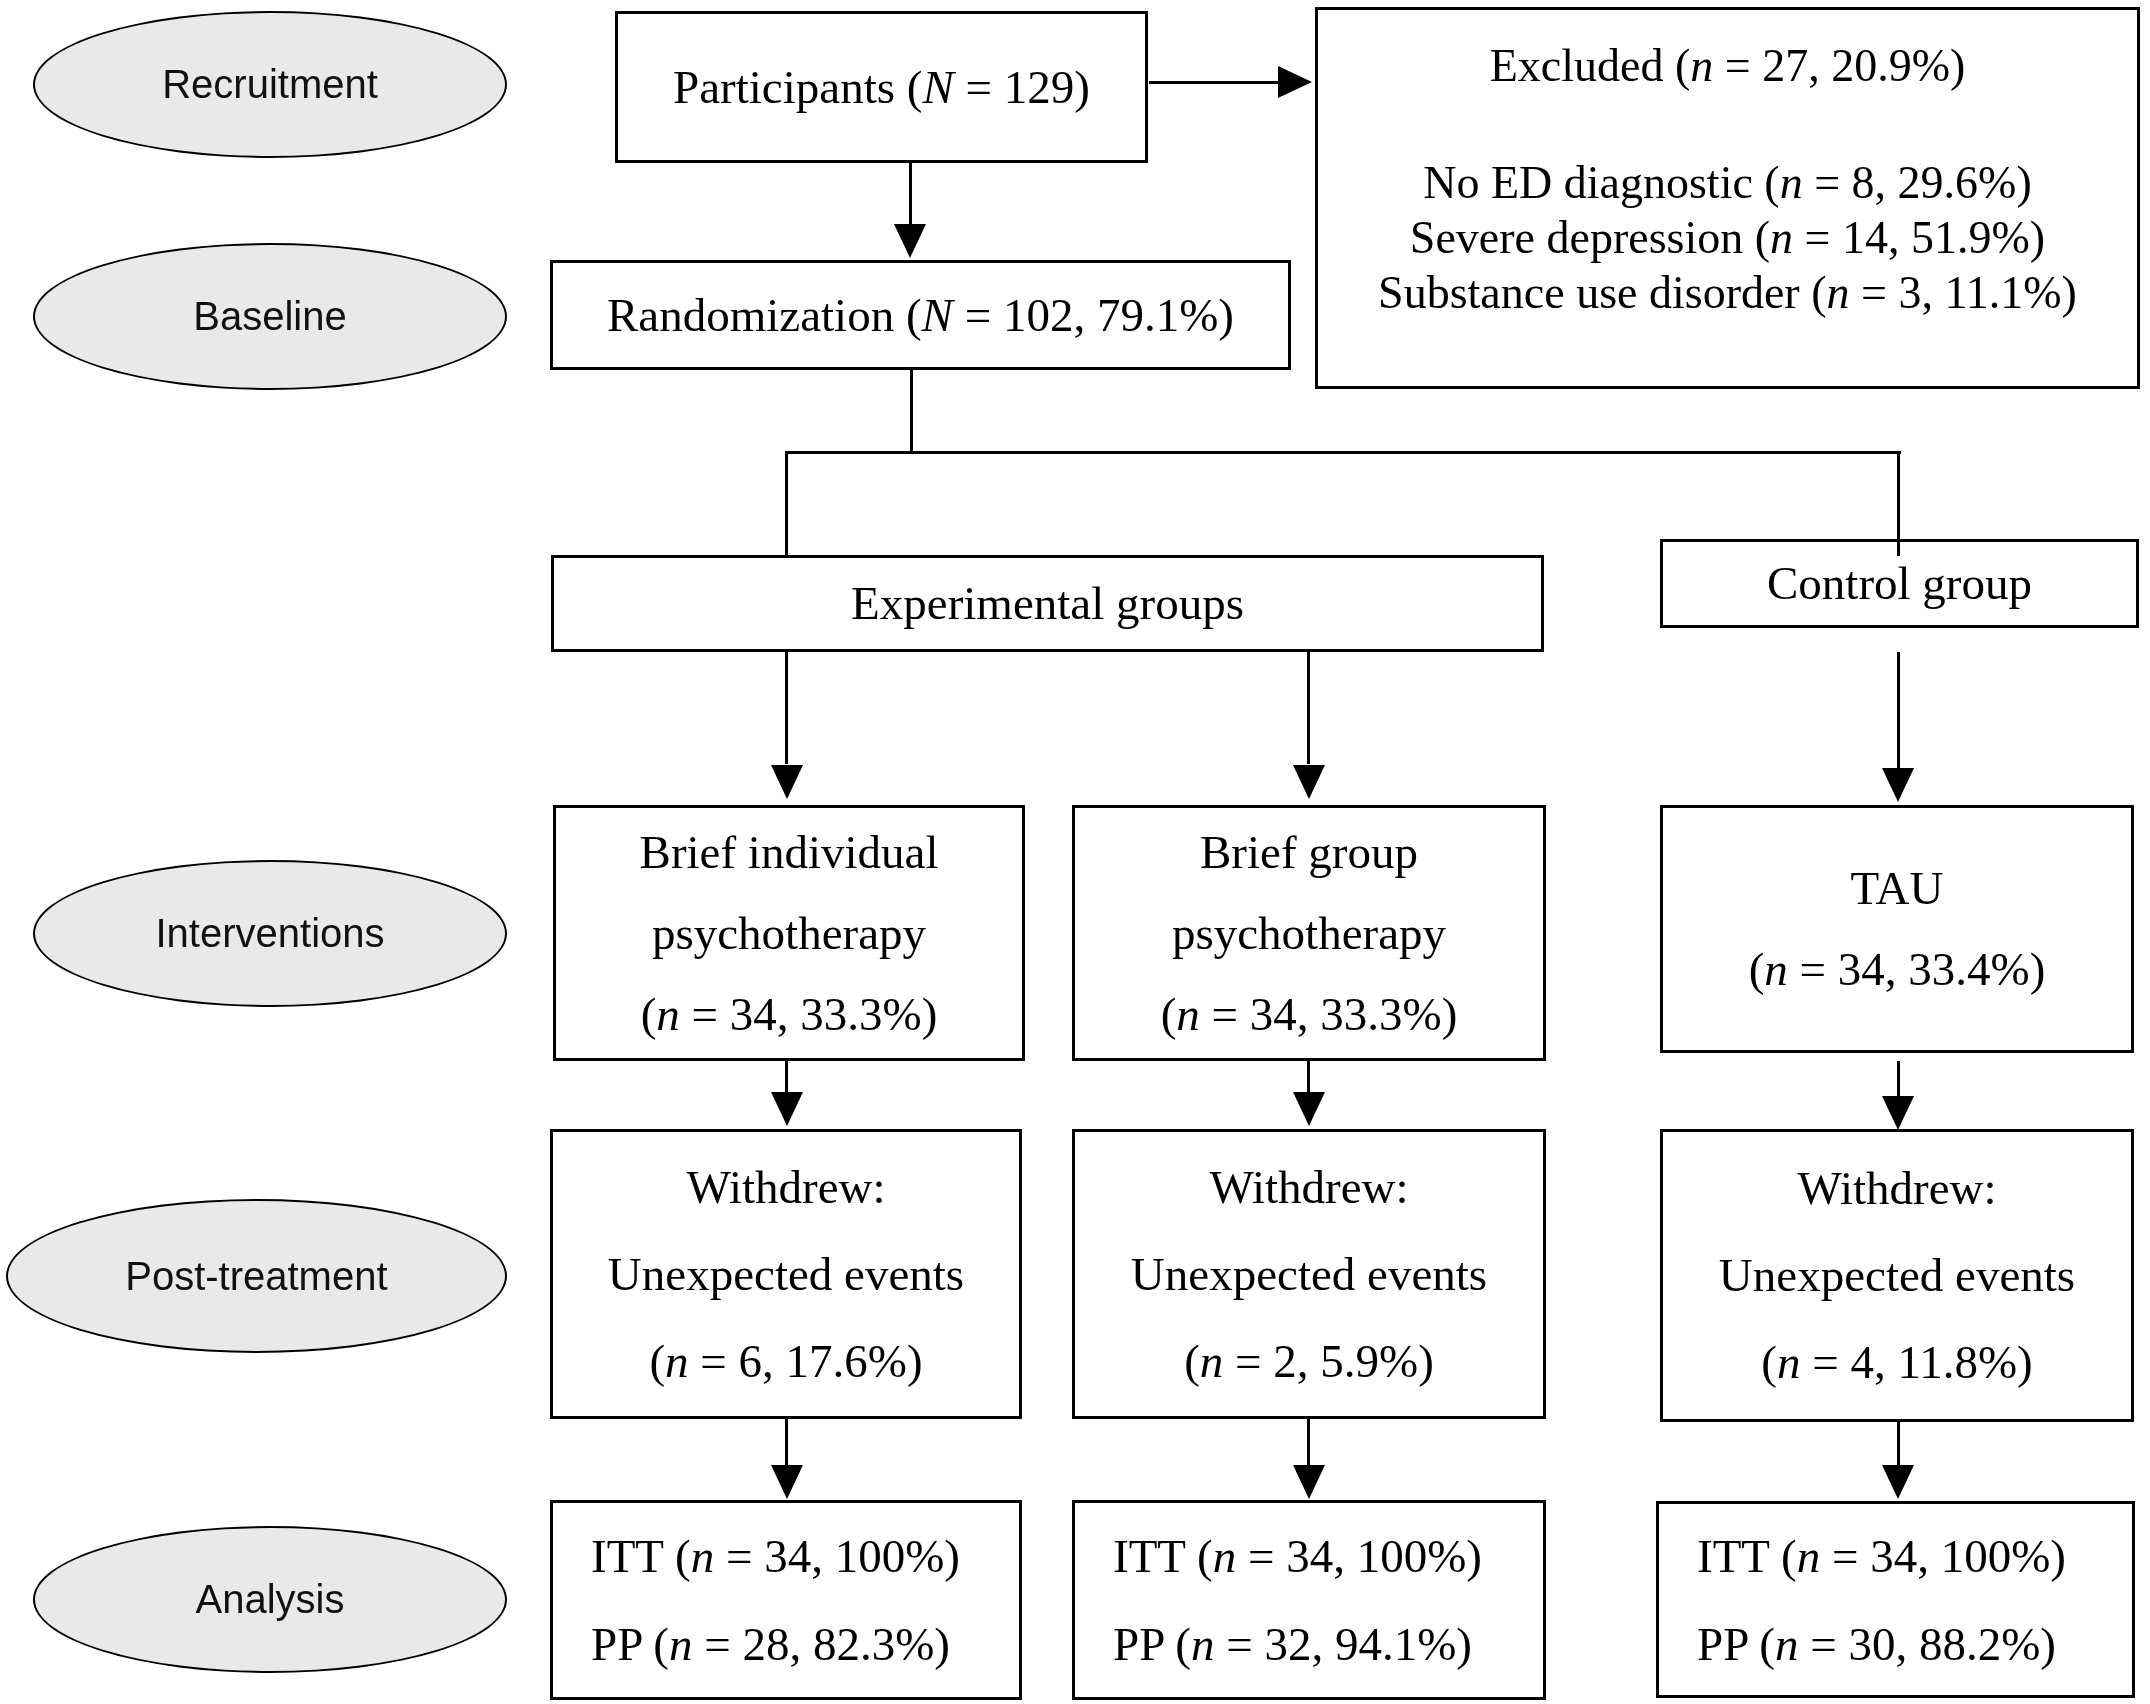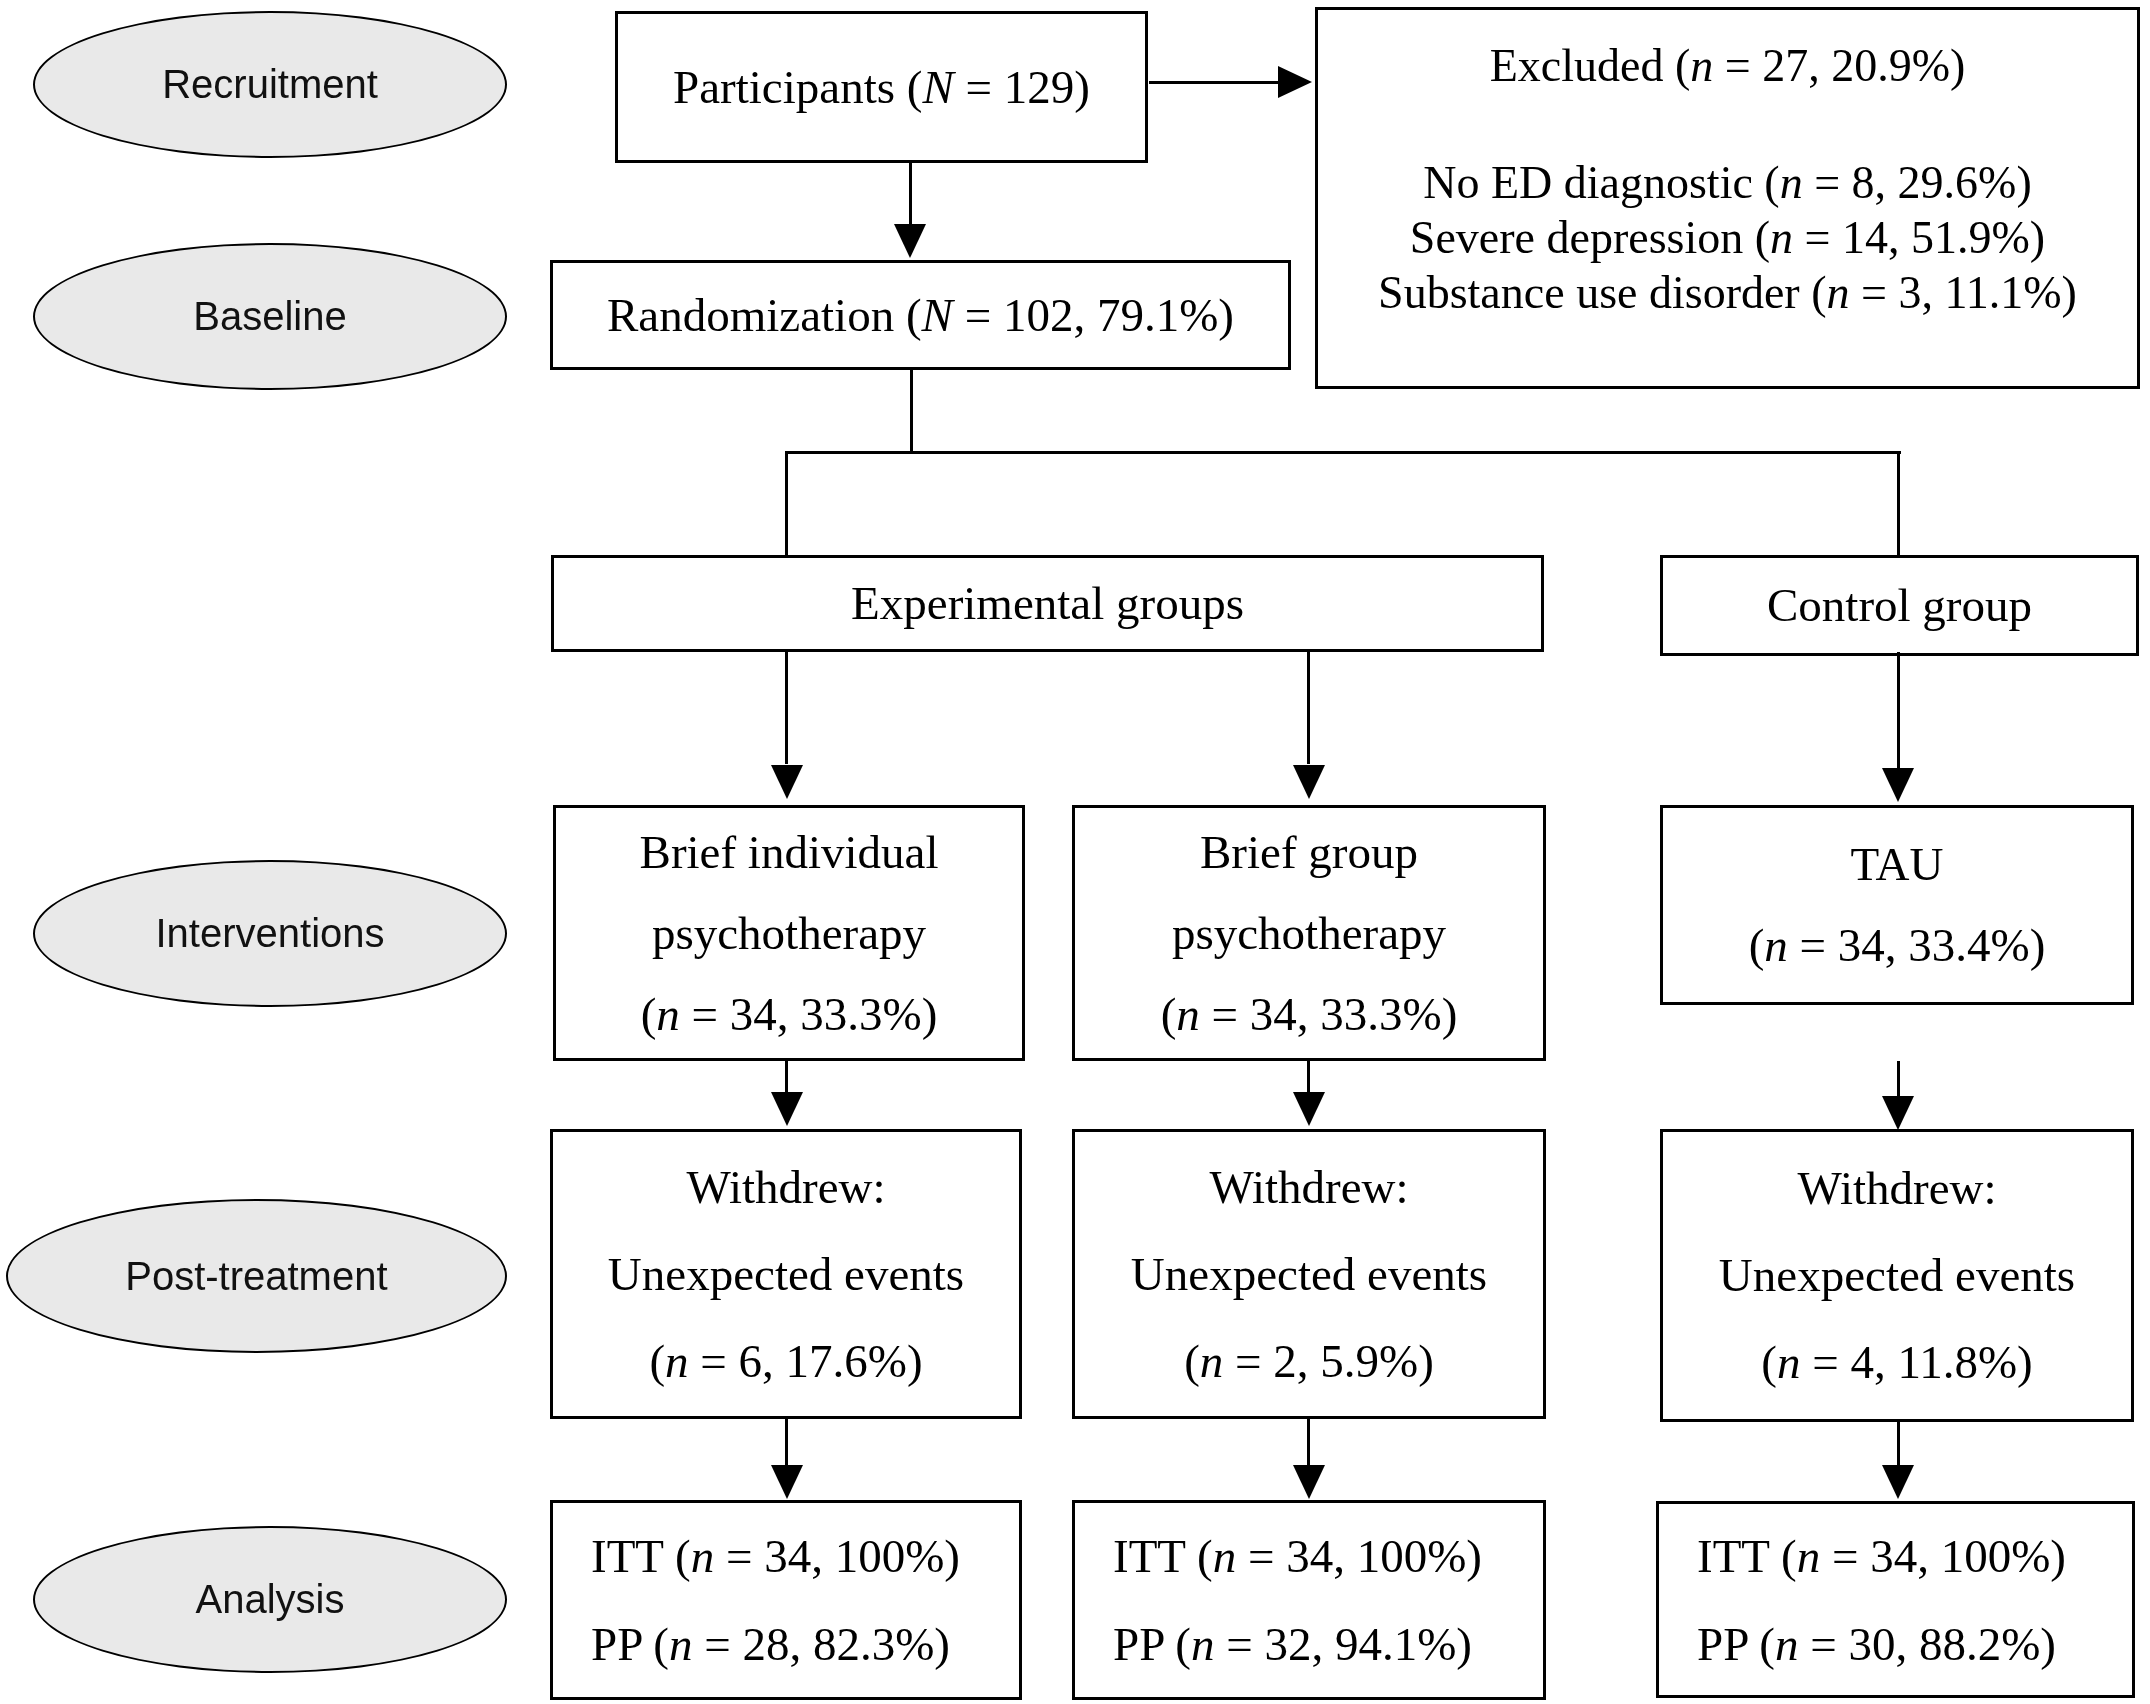--- a/index.html
+++ b/index.html
@@ -57,35 +57,35 @@
       </div>
   </div>
 
   <div class="box single" style="left:550px;top:260px;width:741px;height:110px;">
     <span>Randomization (<i>N</i> = 102, 79.1%)</span>
   </div>
 
   <div class="box single" style="left:551px;top:555px;width:993px;height:97px;">
     <span>Experimental groups</span>
   </div>
-  <div class="box single" style="left:1660px;top:555px;width:479px;height:101px;">
+  <div class="box single" style="left:1660px;top:539px;width:479px;height:89px;">
     <span>Control group</span>
   </div>
 
   <div class="box" style="left:553px;top:805px;width:472px;height:256px;">
       <div class="line-text">Brief individual</div>
       <div class="line-text">psychotherapy</div>
       <div class="line-text">(<i>n</i> = 34, 33.3%)</div>
     </div>
   <div class="box" style="left:1072px;top:805px;width:474px;height:256px;">
       <div class="line-text">Brief group</div>
       <div class="line-text">psychotherapy</div>
       <div class="line-text">(<i>n</i> = 34, 33.3%)</div>
     </div>
-  <div class="box" style="left:1660px;top:805px;width:474px;height:200px;">
+  <div class="box" style="left:1660px;top:805px;width:474px;height:248px;">
       <div class="line-text">TAU</div>
       <div class="line-text">(<i>n</i> = 34, 33.4%)</div>
     </div>
 
   <div class="box withdrew" style="left:550px;top:1129px;width:472px;height:290px;">
       <div class="line-text">Withdrew:</div>
       <div class="line-text">Unexpected events</div>
       <div class="line-text">(<i>n</i> = 6, 17.6%)</div>
     </div>
   <div class="box withdrew" style="left:1072px;top:1129px;width:474px;height:290px;">

